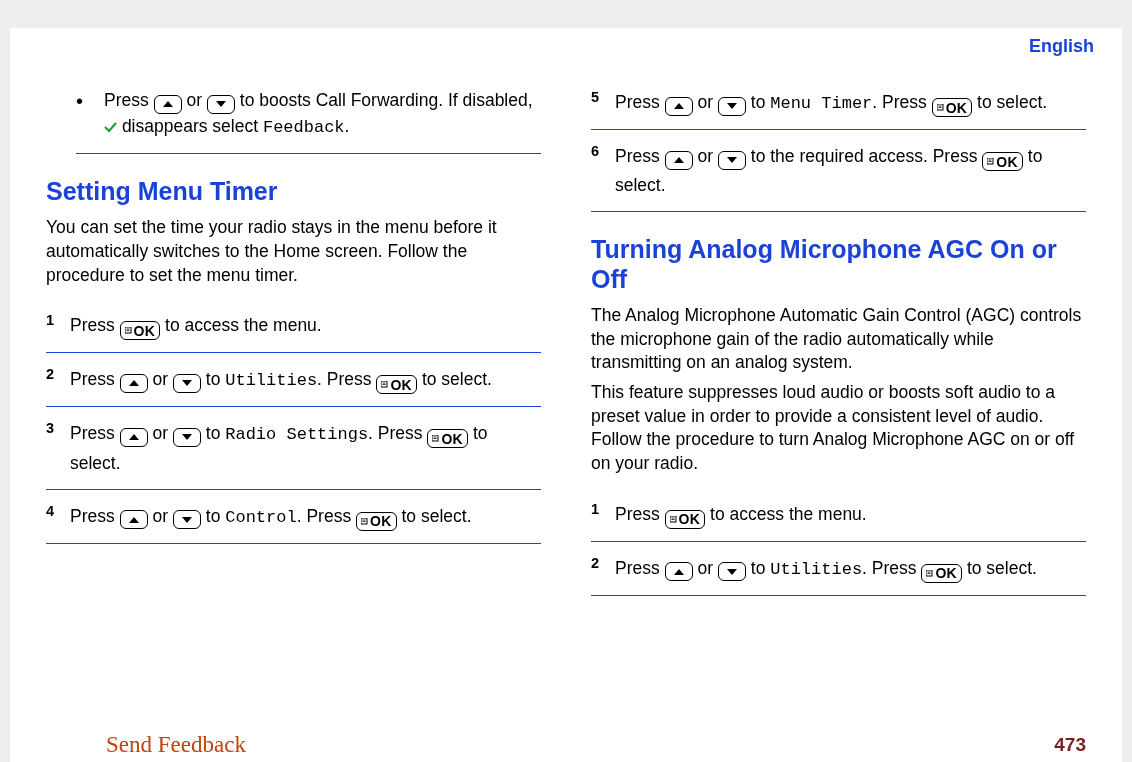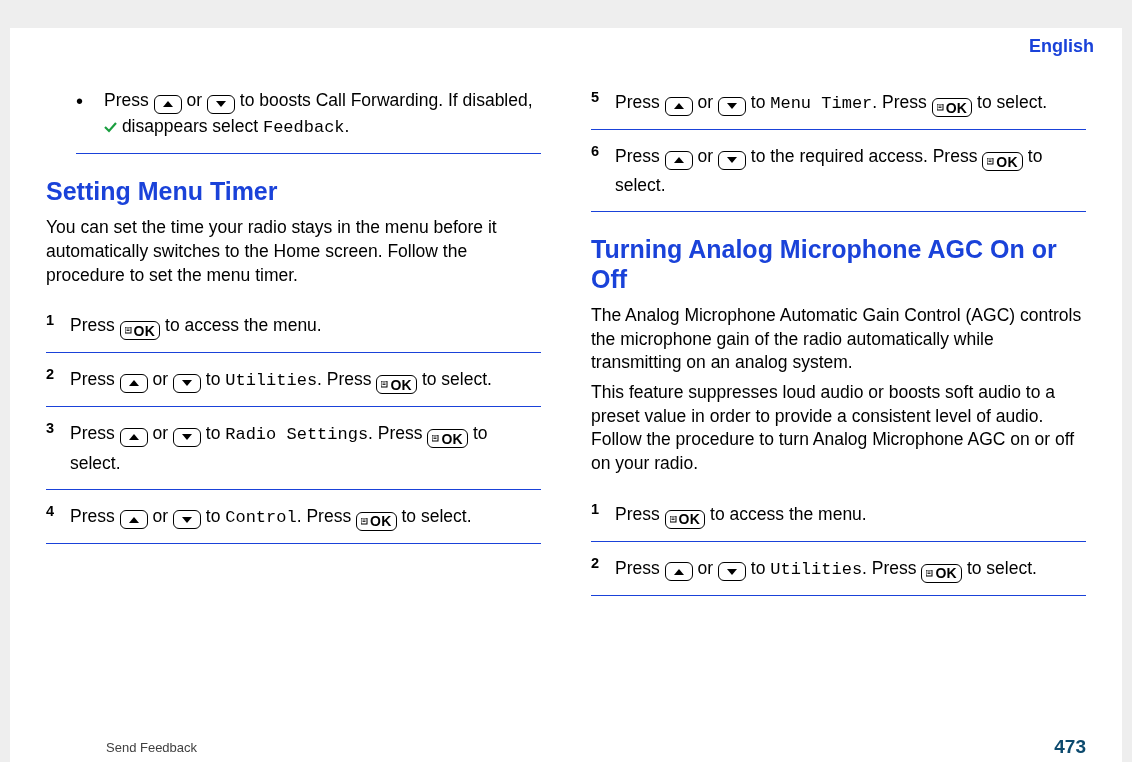--- a/index.html
+++ b/index.html
@@ -122,25 +122,26 @@
     position: absolute;
     bottom: 12px;
     left: 0;
     right: 0;
     display: flex;
     justify-content: space-between;
     padding: 0 36px 0 96px;
     align-items: center;
   }
   .feedback-link {
-    color: #404040;
-    font-size: 13px;
+    color: #c2410c;
+    font-size: 23px;
+    font-family: Liberation Serif, serif;
   }
   .page-num {
-    color: #0c4a6e;
+    color: #7f1d1d;
     font-weight: bold;
     font-size: 19px;
   }
 </style>
 </head>
 <body>
 
 <svg width="0" height="0" style="position:absolute">
   <defs>
     <g id="tri-up">

